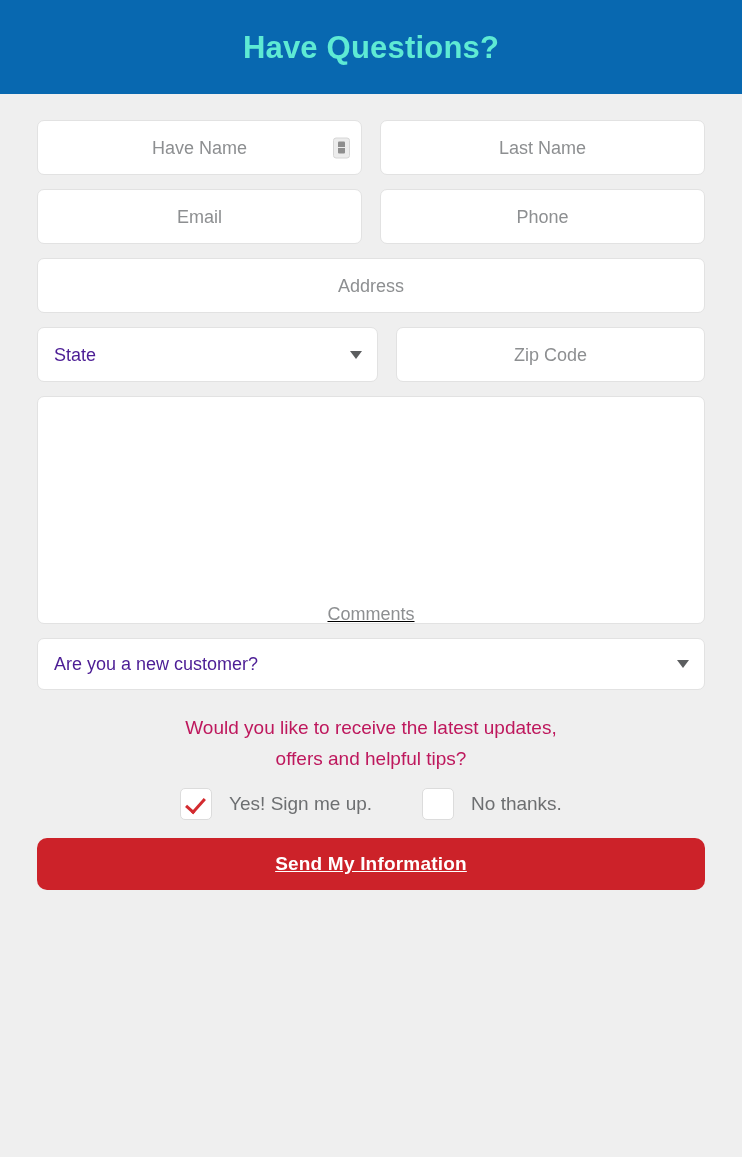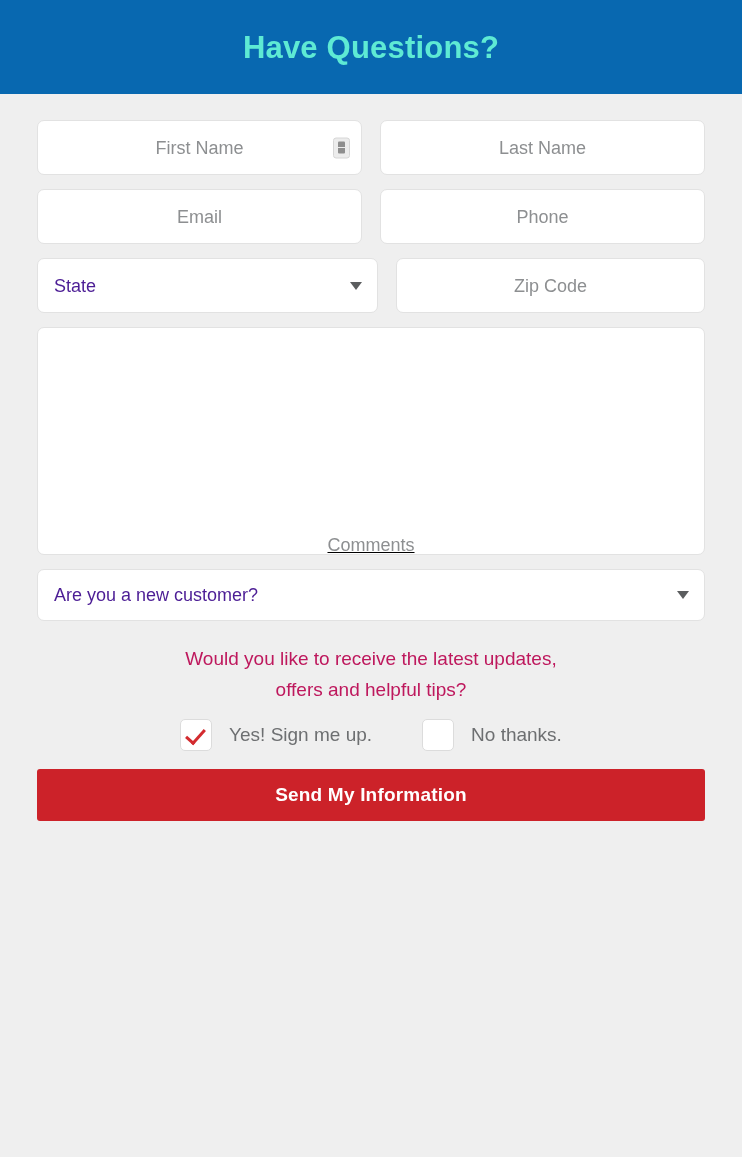--- a/index.html
+++ b/index.html
@@ -184,61 +184,67 @@
     white-space: nowrap;
   }
 
   
   .submit-button {
     display: block;
     width: 100%;
     height: 52px;
     background: #cc2229;
     border: none;
-    border-radius: 3px;
+    border-radius: 10px;
     color: #ffffff;
     font-size: 19px;
     font-weight: bold;
     font-family: "Liberation Sans", sans-serif;
     letter-spacing: 0.2px;
     cursor: pointer;
+    text-decoration: underline;
   }
 </style>
 </head>
 <body>
 
 <div class="page">
 
   <div class="form-header">
     <div class="form-header-title">Have Questions?</div>
   </div>
 
   <div class="form-body">
 
     <div class="row split">
       <div class="field">
-        <span class="field-text">First Name</span>
+        <span class="field-text">Have Name</span>
         <span class="autofill-icon">
             <i></i>
           </span>
       </div>
       <div class="field">
         <span class="field-text">Last Name</span>
       </div>
     </div>
 
     <div class="row split">
       <div class="field">
         <span class="field-text">Email</span>
       </div>
       <div class="field">
         <span class="field-text">Phone</span>
       </div>
     </div>
 
+    <div class="row single">
+      <div class="field">
+        <span class="field-text">Address</span>
+      </div>
+    </div>
 
 
     <div class="row split">
       <div class="field select">
         <span class="field-text">State</span>
         <span class="chevron"></span>
       </div>
       <div class="field">
         <span class="field-text">Zip Code</span>
       </div>

